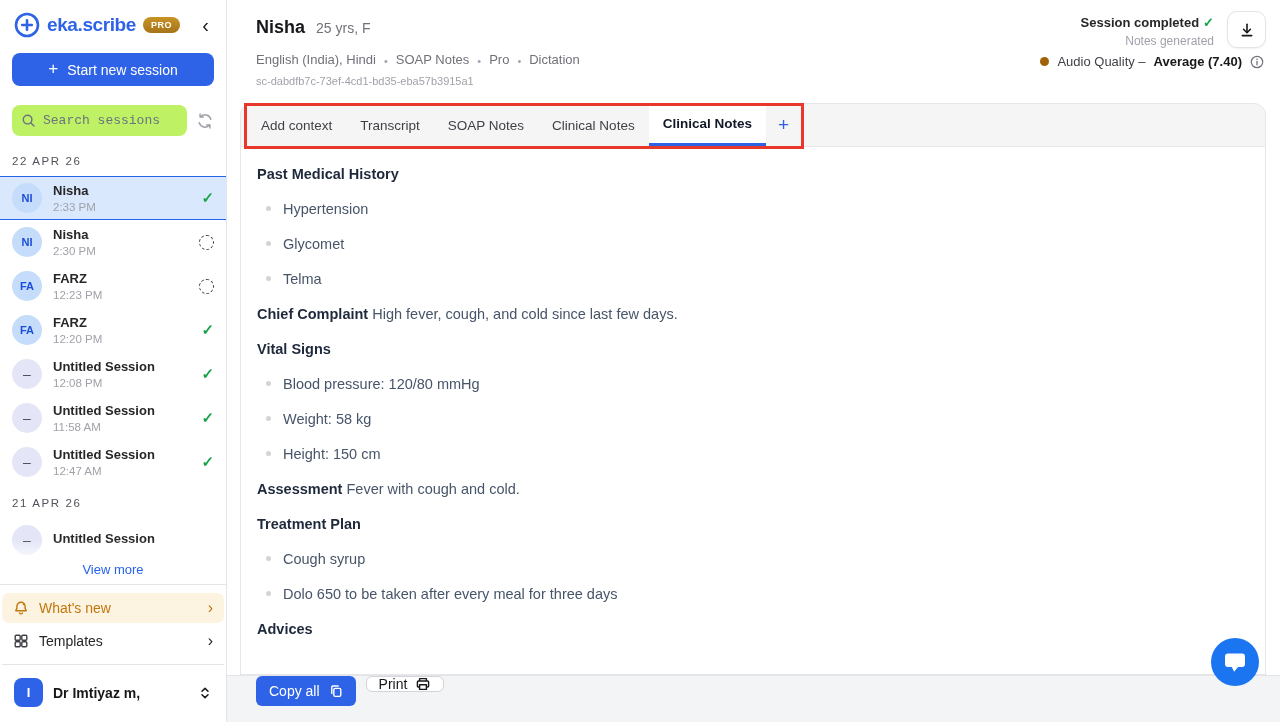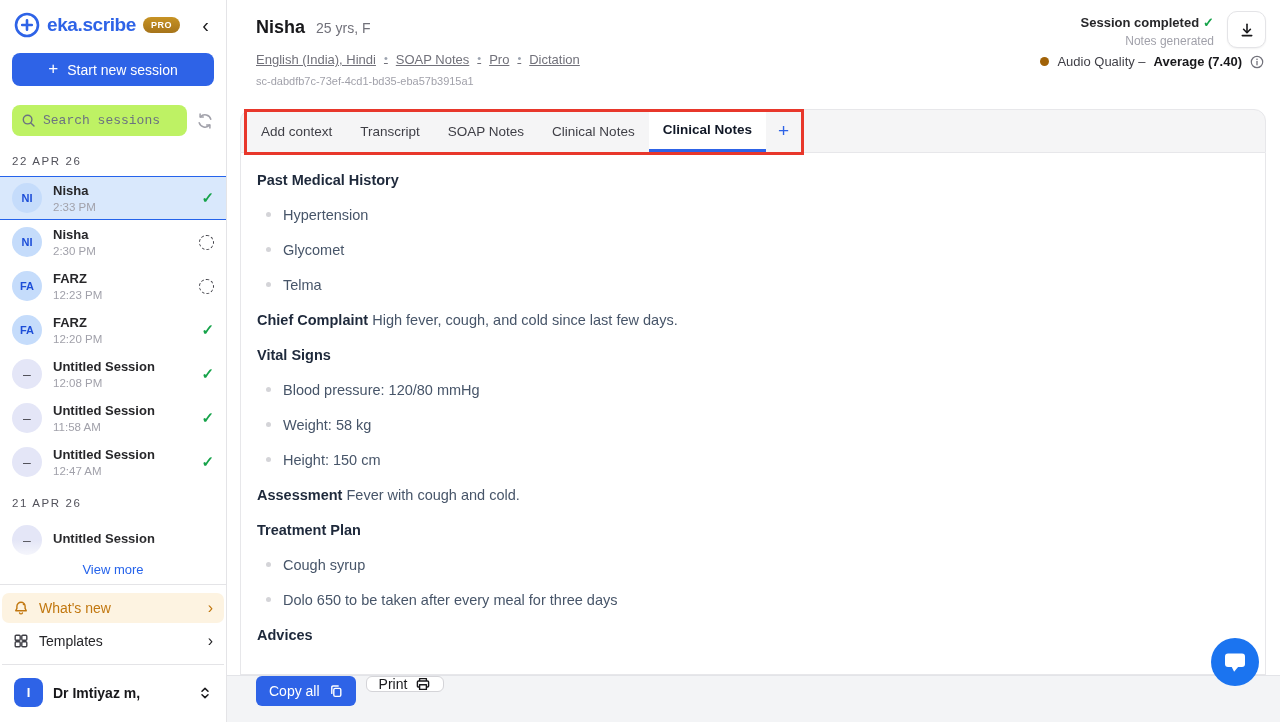--- a/index.html
+++ b/index.html
@@ -57,37 +57,37 @@
   .user-avatar { width:29px; height:29px; border-radius:8px; background:#2e63e7; color:#fff;
                  font-weight:700; font-size:13px; display:flex; align-items:center; justify-content:center; }
   .user-name { font-size:14px; font-weight:700; color:#18181b; }
   .sort-icon { margin-left:auto; display:flex; }
 
   
   .main { position:fixed; left:227px; top:0; width:1053px; height:722px; background:#fff; }
   .name-row { position:absolute; left:29px; top:17px; display:flex; align-items:baseline; gap:11px; }
   .patient-name { font-size:18px; font-weight:700; color:#18181b; }
   .patient-meta { font-size:14px; color:#71717a; }
-  .meta-row { position:absolute; left:29px; top:52px; font-size:13px; color:#71717a; display:flex; align-items:flex-start;text-decoration:underline; }
+  .meta-row { position:absolute; left:29px; top:52px; font-size:13px; color:#71717a; display:flex; align-items:flex-end; }
   .meta-row .dot-sep { color:#9ca3af; margin:0 8px; font-size:11px; }
   .sess-id { position:absolute; left:29px; top:75px; font-size:11px; color:#a1a1aa; }
   .status-cluster { position:absolute; top:11px; right:14px; display:flex; align-items:flex-start; gap:13px; }
   .status-texts { text-align:right; padding-top:4px; }
   .status-title { font-size:13px; font-weight:700; color:#27272a; }
   .status-title .check { font-size:13px; margin-left:4px; }
   .status-sub { font-size:12px; color:#a1a1aa; margin-top:4px; }
   .download-btn { width:39px; height:37px; background:#fff; border:1px solid #e4e4e7; border-radius:10px;
                   display:flex; align-items:center; justify-content:center; cursor:pointer;
                   box-shadow:0 1px 2px rgba(0,0,0,.06); }
   .audio-row { position:absolute; top:54px; right:16px; display:flex; align-items:center; gap:8px;
                font-size:13px; color:#3f3f46; }
   .audio-dot { width:9px; height:9px; border-radius:50%; background:#a16207; }
   .audio-value { font-weight:700; color:#18181b; }
 
-  .tab-panel { position:absolute; left:13px; right:14px; top:103px; bottom:47px;margin-top:6px; }
+  .tab-panel { position:absolute; left:13px; right:14px; top:103px; bottom:47px; }
   .tab-bar { position:relative; height:44px; background:#f5f5f6; border:1px solid #e7e7ea;
              border-radius:12px 12px 0 0; display:flex; align-items:stretch; }
   .tabs-cluster { position:relative; display:flex; align-items:stretch; margin-left:6px; }
   .tabs-cluster::after { content:''; position:absolute; left:-3px; right:-3px; top:-1px; bottom:-3px;
                          border:3px solid #e8372b; z-index:6; pointer-events:none; }
   .tab { padding:0 14px; display:flex; align-items:center; font-size:13.5px; color:#3f3f46; cursor:pointer; white-space:nowrap; }
   .tab.active { background:#fff; font-weight:700; color:#111827; border-bottom:3px solid #2e63e7; }
   .add-tab { padding:0 12px; font-size:19px; color:#2e63e7; display:flex; align-items:center; cursor:pointer; }
 
   .note-area { position:absolute; left:0; right:0; top:44px; bottom:0; background:#fff;

